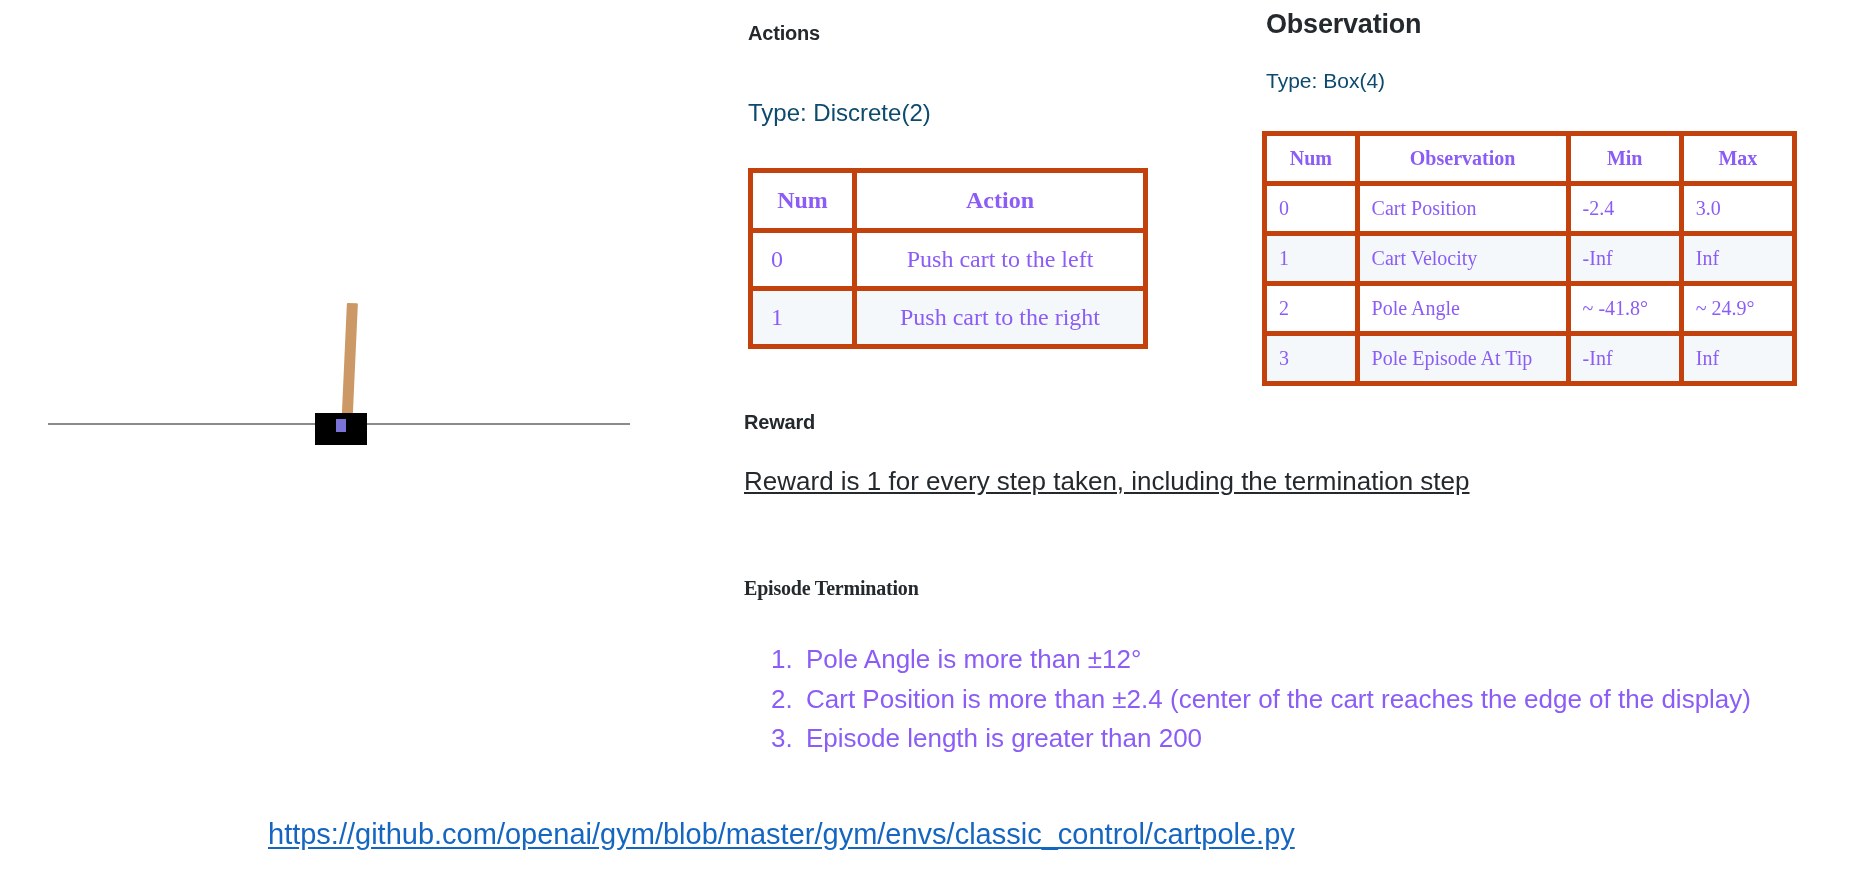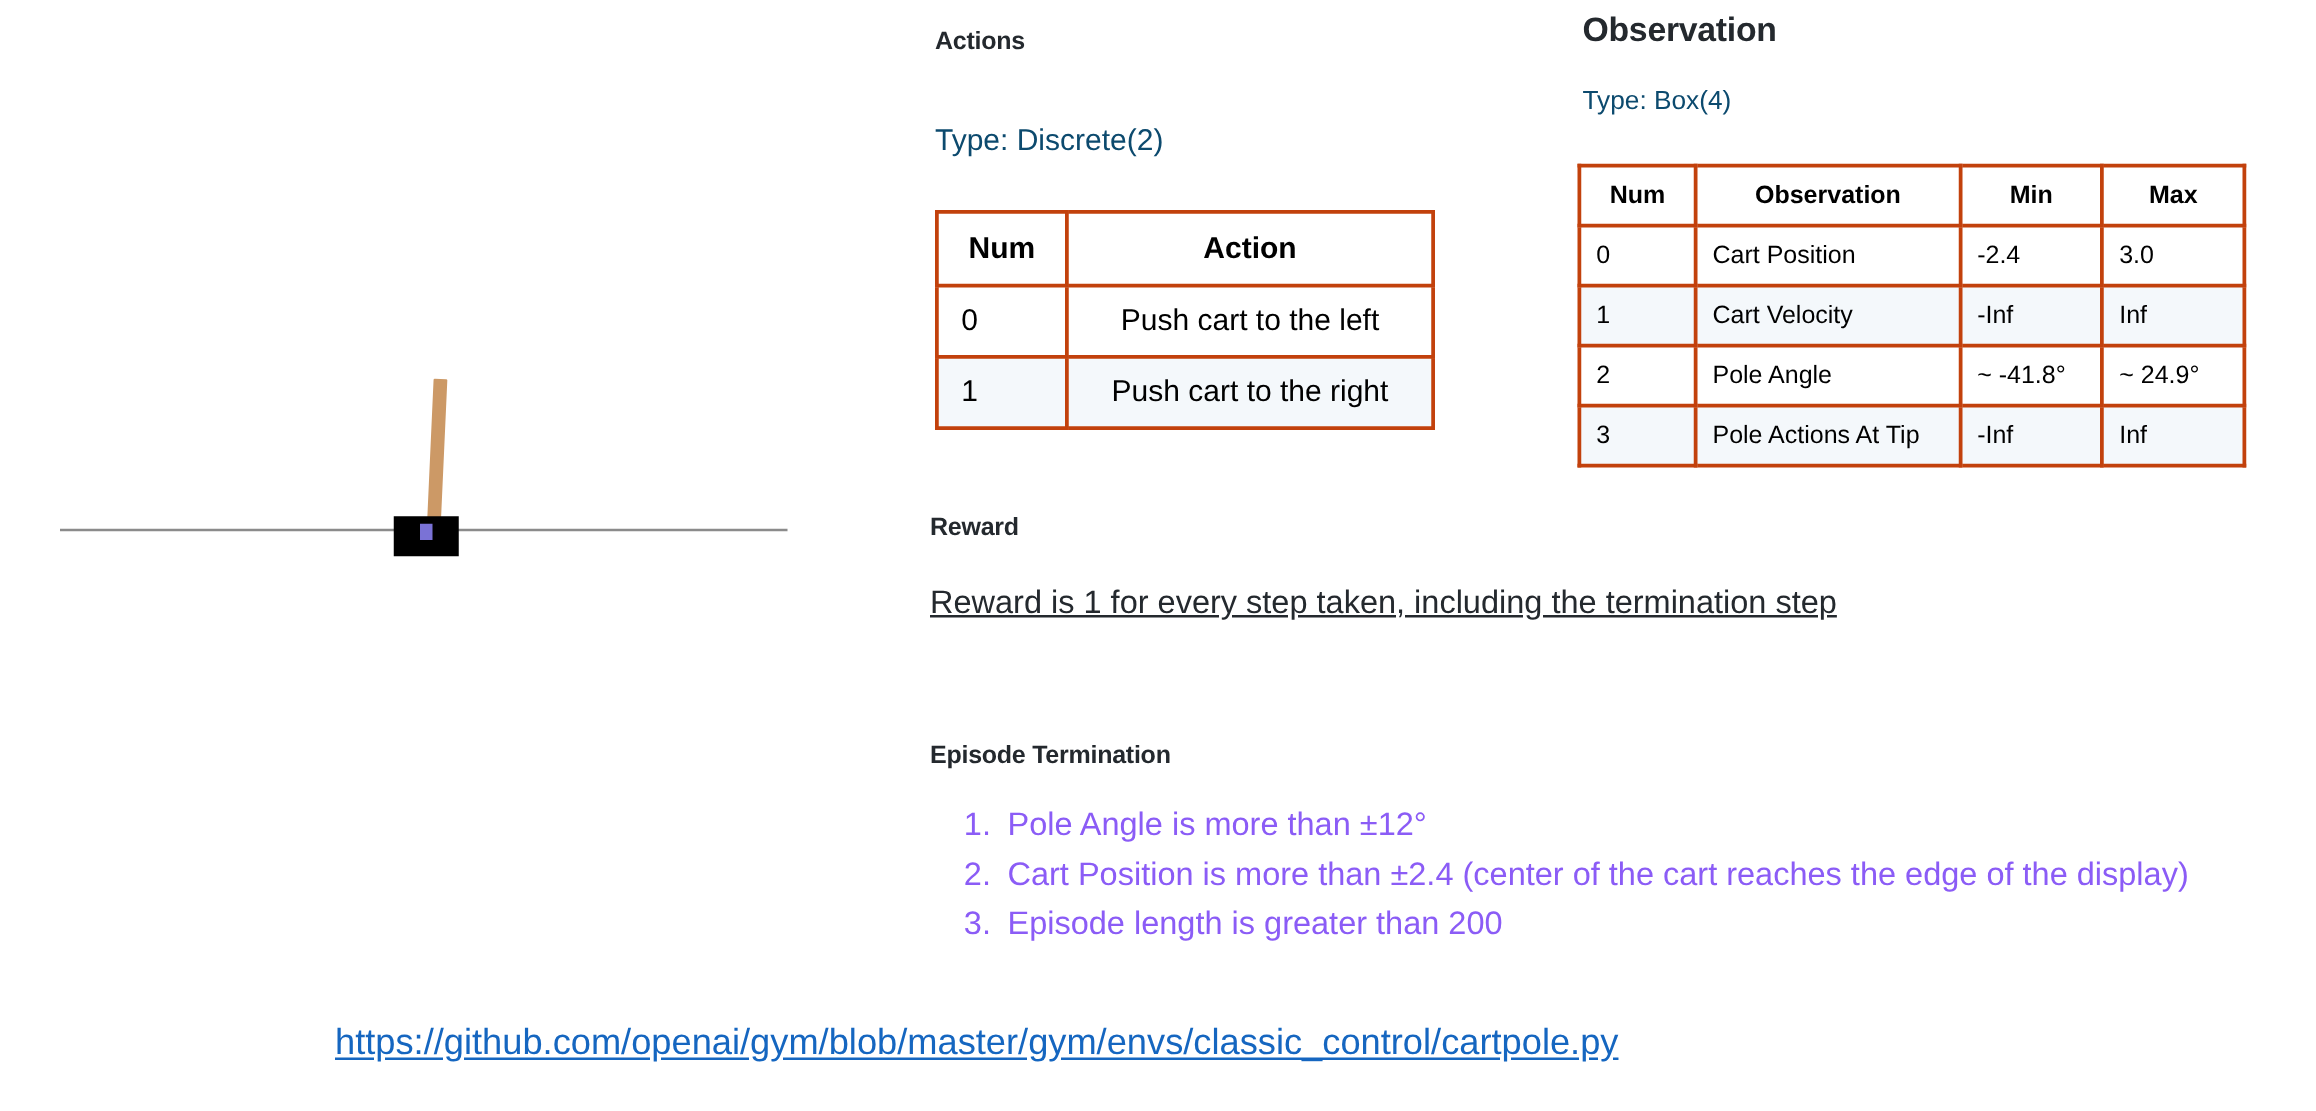--- a/index.html
+++ b/index.html
@@ -75,34 +75,35 @@
     color: #24292e;
     white-space: nowrap;
   }
 
   #actions-heading   { left: 748px;  top: 22px; }
   #actions-type      { left: 748px;  top: 99px; font-size: 24px; }
   #observation-heading { left: 1266px; top: 9px;  font-size: 27px; }
   #observation-type  { left: 1266px; top: 69px; font-size: 21px; }
   #reward-heading    { left: 744px;  top: 411px; }
   #reward-text       { left: 744px;  top: 466px; text-decoration: underline; }
-  #termination-heading { left: 744px; top: 593px; }
+  #termination-heading { left: 744px; top: 577px; font-family: Liberation Serif, serif; }
 
   
   table.data-table {
     position: absolute;
     border-collapse: collapse;
     background: #ffffff;
     font-family: "Liberation Sans", sans-serif;
   }
   table.data-table th,
   table.data-table td {
-    border: 3px solid #c2410c;
-    color: #000000;
+    border: 5px solid #c2410c;
+    color: #8b5cf6;
     font-weight: normal;
+    font-family: Liberation Serif, serif;
   }
   table.data-table th {
     font-weight: bold;
     text-align: center;
   }
   table.data-table tbody tr.row-alt td {
     background: #f4f8fb;
   }
 
   
@@ -213,21 +214,21 @@
       <td class="col-max">Inf</td>
     </tr>
     <tr>
       <td class="col-num">2</td>
       <td class="col-obs">Pole Angle</td>
       <td class="col-min">~ -41.8°</td>
       <td class="col-max">~ 24.9°</td>
     </tr>
     <tr class="row-alt">
       <td class="col-num">3</td>
-      <td class="col-obs">Pole Actions At Tip</td>
+      <td class="col-obs">Pole Episode At Tip</td>
       <td class="col-min">-Inf</td>
       <td class="col-max">Inf</td>
     </tr>
   </tbody>
 </table>
 
 <div id="reward-heading" class="section-heading">Reward</div>
 <div id="reward-text" class="body-text">Reward is 1 for every step taken, including the termination step</div>
 
 <div id="termination-heading" class="section-heading">Episode Termination</div>

